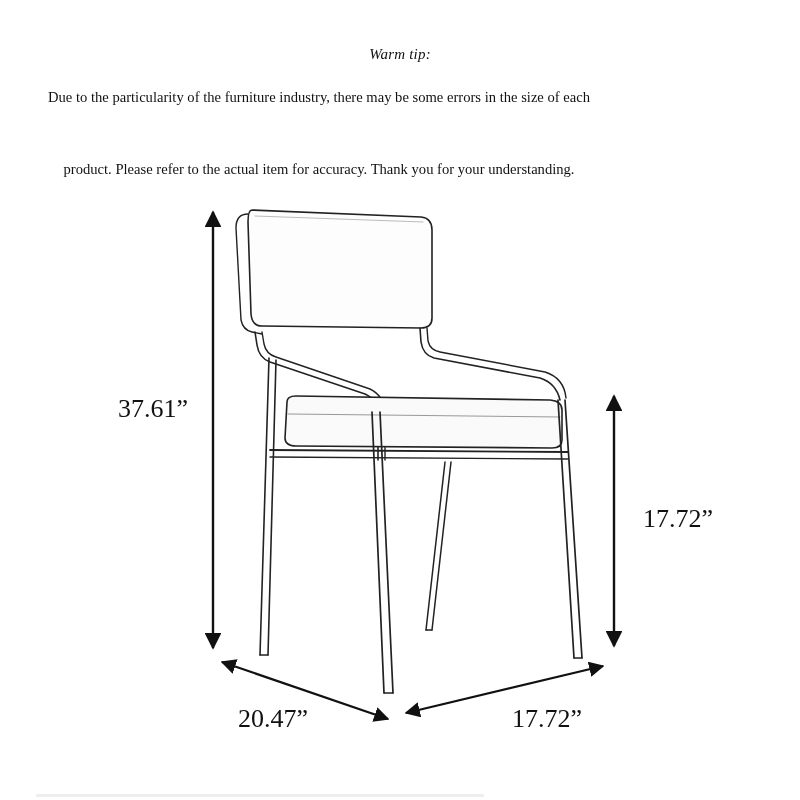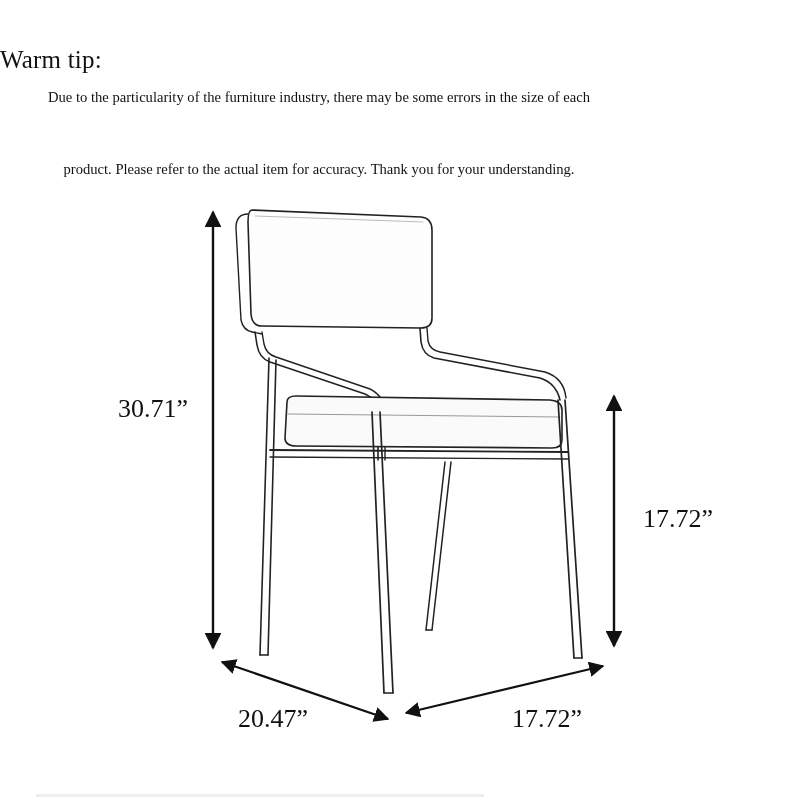--- a/index.html
+++ b/index.html
@@ -1,19 +1,19 @@
 <!DOCTYPE html>
 <html><head>
 <meta charset="utf-8">
 <style>
   html, body { margin: 0; padding: 0; background: #ffffff; }
   body { width: 800px; height: 800px; position: relative; overflow: hidden;
          font-family: "Liberation Serif", "DejaVu Serif", serif; color: #111; }
-  .tip-title { position: absolute; left: 0; width: 800px; top: 46px; 
-               font-size: 25px; letter-spacing: 0.2px; }
+  .tip-title { position: absolute; left: 0; width: 800px; top: 46px; text-align: center;
+               font-size: 15px; letter-spacing: 0.2px; font-style: italic; }
   .tip-line { position: absolute; left: 0; width: 638px; text-align: center; font-size: 14.6px; }
   .tip-line.l1 { top: 89px; }
   .tip-line.l2 { top: 122px; margin-top: 39px; }
   .dim { position: absolute; font-size: 26px; white-space: nowrap; }
   .dim.height { left: 118px; top: 394px; }
   .dim.seat { left: 643px; top: 504px; }
   .dim.depth { left: 238px; top: 704px; }
   .dim.width { left: 512px; top: 704px; }
   svg.drawing { position: absolute; left: 0; top: 0; }
   .bottom-band { position: absolute; left: 36px; width: 448px; top: 794px; height: 3px; background: #eeeeee; }
@@ -55,18 +55,18 @@
     <path d="M270,457 L568,459" stroke-width="1.3"></path>
 
     <path d="M269,358 L260,655 M276,360 L268,655" stroke-width="1.6"></path>
     <path d="M372,412 L384,693 M380,412 L393,693" stroke-width="1.7"></path>
     <path d="M445,462 L426,630 M451,462 L432,630" stroke-width="1.5"></path>
     <path d="M558,400 L574,658 M565,400 L582,658" stroke-width="1.7"></path>
     <path d="M260,655 L268,655 M384,693 L393,693 M426,630 L432,630 M574,658 L582,658" stroke-width="1.4"></path>
   </g>
 </svg>
 
-<div class="dim height">30.71”</div>
+<div class="dim height">37.61”</div>
 <div class="dim seat">17.72”</div>
 <div class="dim depth">20.47”</div>
 <div class="dim width">17.72”</div>
 
 <div class="bottom-band"></div>
 
 </body></html>

